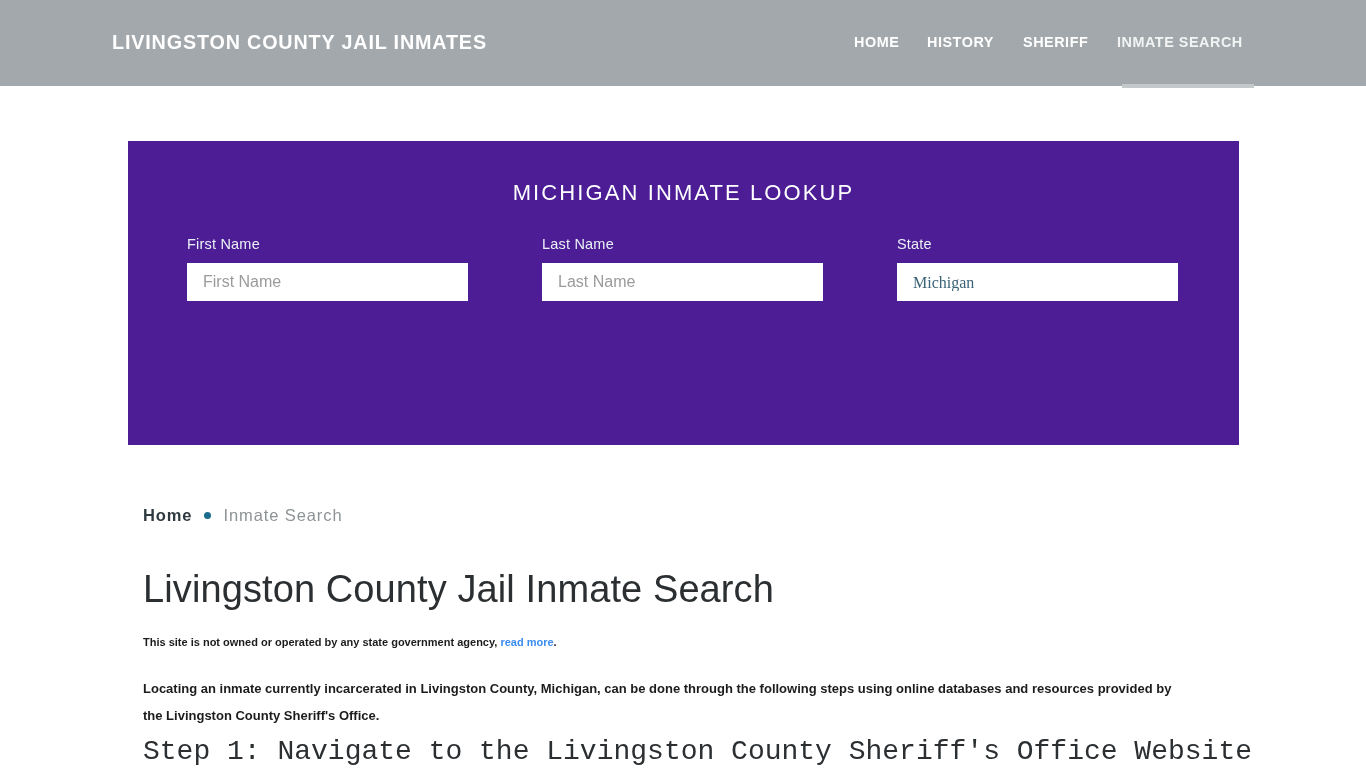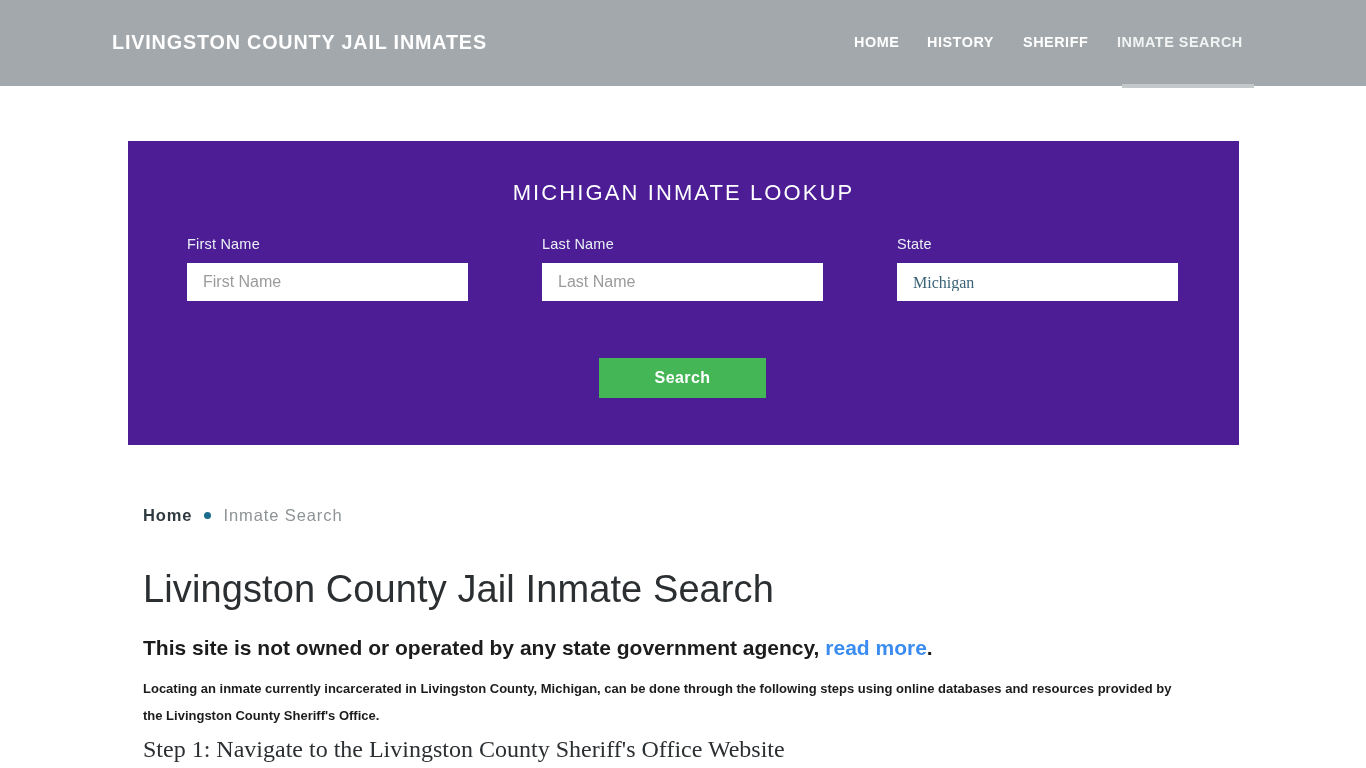--- a/index.html
+++ b/index.html
@@ -178,21 +178,21 @@
     font-weight: normal;
     letter-spacing: 0.1px;
     color: #2b2f31;
     white-space: nowrap;
   }
   .disclaimer {
     position: absolute;
     left: 143px;
     top: 636px;
     font-family: "Liberation Sans Narrow", "Liberation Sans", sans-serif;
-    font-size: 21px;
+    font-size: 11px;
     font-weight: bold;
     color: #1c1c1c;
     white-space: nowrap;
   }
   .disclaimer-link {
     color: #3b8cf0;
     text-decoration: none;
     font-weight: bold;
   }
   .intro-paragraph {
@@ -203,22 +203,22 @@
     font-family: "Liberation Sans Narrow", "Liberation Sans", sans-serif;
     font-size: 13px;
     font-weight: bold;
     line-height: 27px;
     color: #1c1c1c;
   }
   .step-heading {
     position: absolute;
     left: 143px;
     top: 736px;
-    font-family: Liberation Serif, serif;
-    font-size: 24px;
+    font-family: Liberation Mono, monospace;
+    font-size: 28px;
     font-weight: normal;
     color: #2b2f31;
     white-space: nowrap;
   }
 </style>
 </head>
 <body>
 
 <header class="site-header">
   <div class="header-inner">
@@ -248,21 +248,20 @@
     <input class="field-input" type="text" placeholder="Last Name" style="">
   </div>
 
   <div class="field field-state">
     <label class="field-label">State</label>
     <select class="field-input">
       <option>Michigan</option>
     </select>
   </div>
 
-  <button class="search-button" type="button">Search</button>
 </section>
 
 <nav class="breadcrumb">
   <a class="breadcrumb-home" href="#">Home</a>
   <span class="breadcrumb-sep"></span>
   <span class="breadcrumb-current">Inmate Search</span>
 </nav>
 
 <main>
   <h1 class="page-title">Livingston County Jail Inmate Search</h1>

